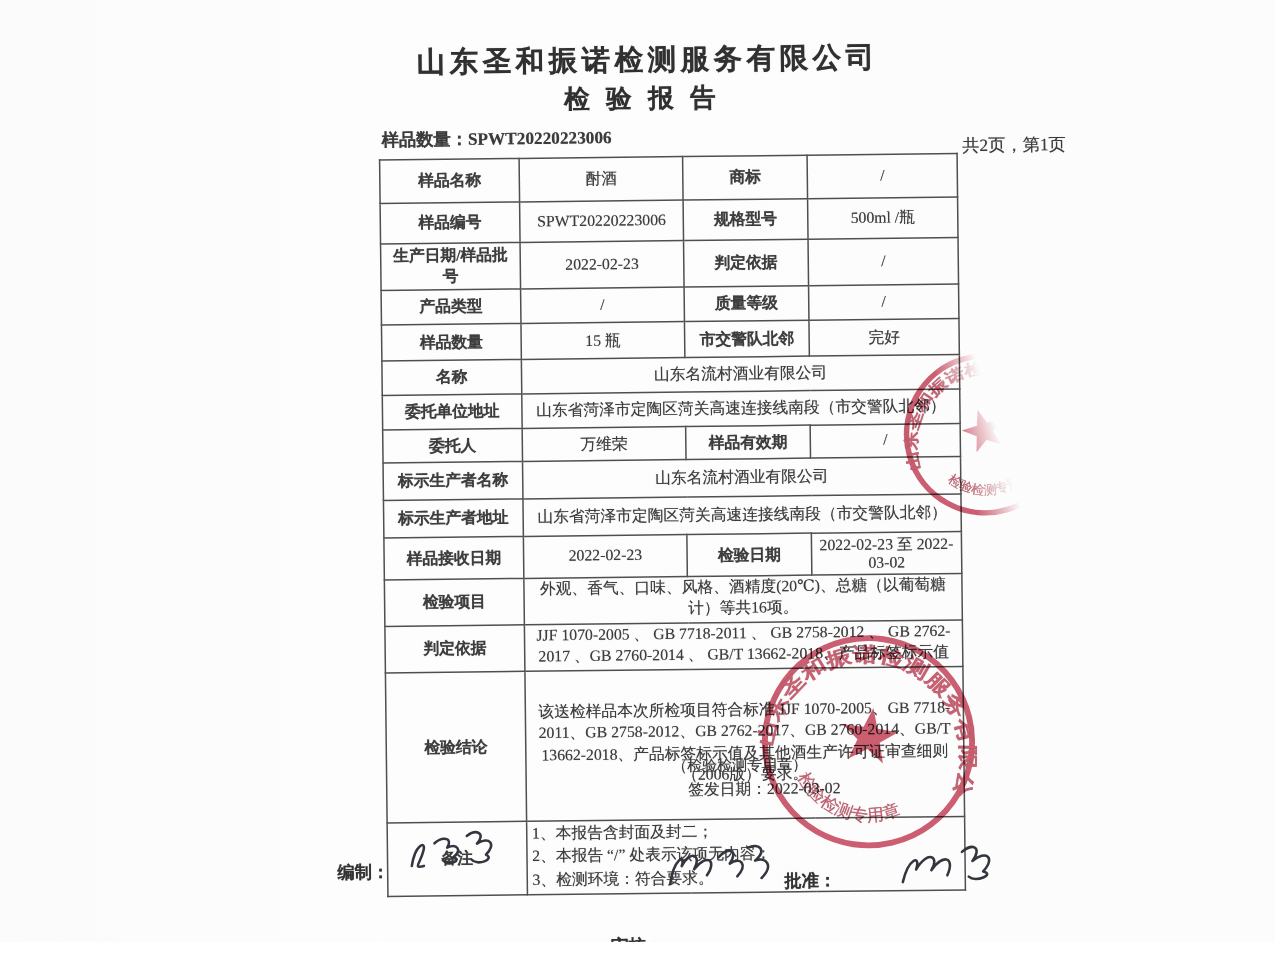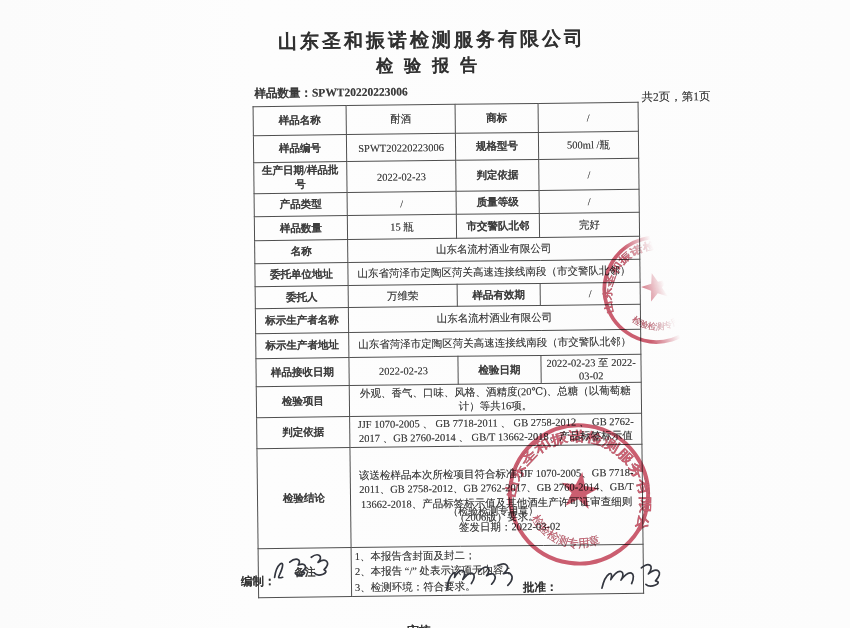--- a/index.html
+++ b/index.html
@@ -133,21 +133,21 @@
         <td class="lab">备注</td>
         <td colspan="3" class="longtxt">
           <span class="remk">1、本报告含封面及封二；</span>
           <span class="remk">2、本报告 “/” 处表示该项无内容；</span>
           <span class="remk">3、检测环境：符合要求。</span>
         </td>
       </tr>
     </tbody>
       </table>
 
-    <div class="footlab" style="left:238px;top:572px;">编制：</div>
+    <div class="footlab" style="left:222px;top:572px;">编制：</div>
     <div class="sig" style="left:266px;top:550px;transform:rotate(-7deg);">
       <svg width="66" height="32" viewBox="0 0 66 32">
         <path d="M5,22 C9,8 17,6 14,13 C11,21 5,24 13,23 M22,9 C28,5 35,7 30,13 C37,11 40,16 33,20 C40,22 29,26 26,21"></path>
         <path d="M44,7 C51,3 57,7 50,13 C59,9 63,15 55,21 C61,25 48,28 45,23"></path>
       </svg>
     </div>
 
     <div class="footlab" style="left:404px;top:579px;margin-top:44px;">审核：</div>
     <div class="sig" style="left:437px;top:560px;transform:rotate(-6deg);">
       <svg width="78" height="36" viewBox="0 0 78 36">

